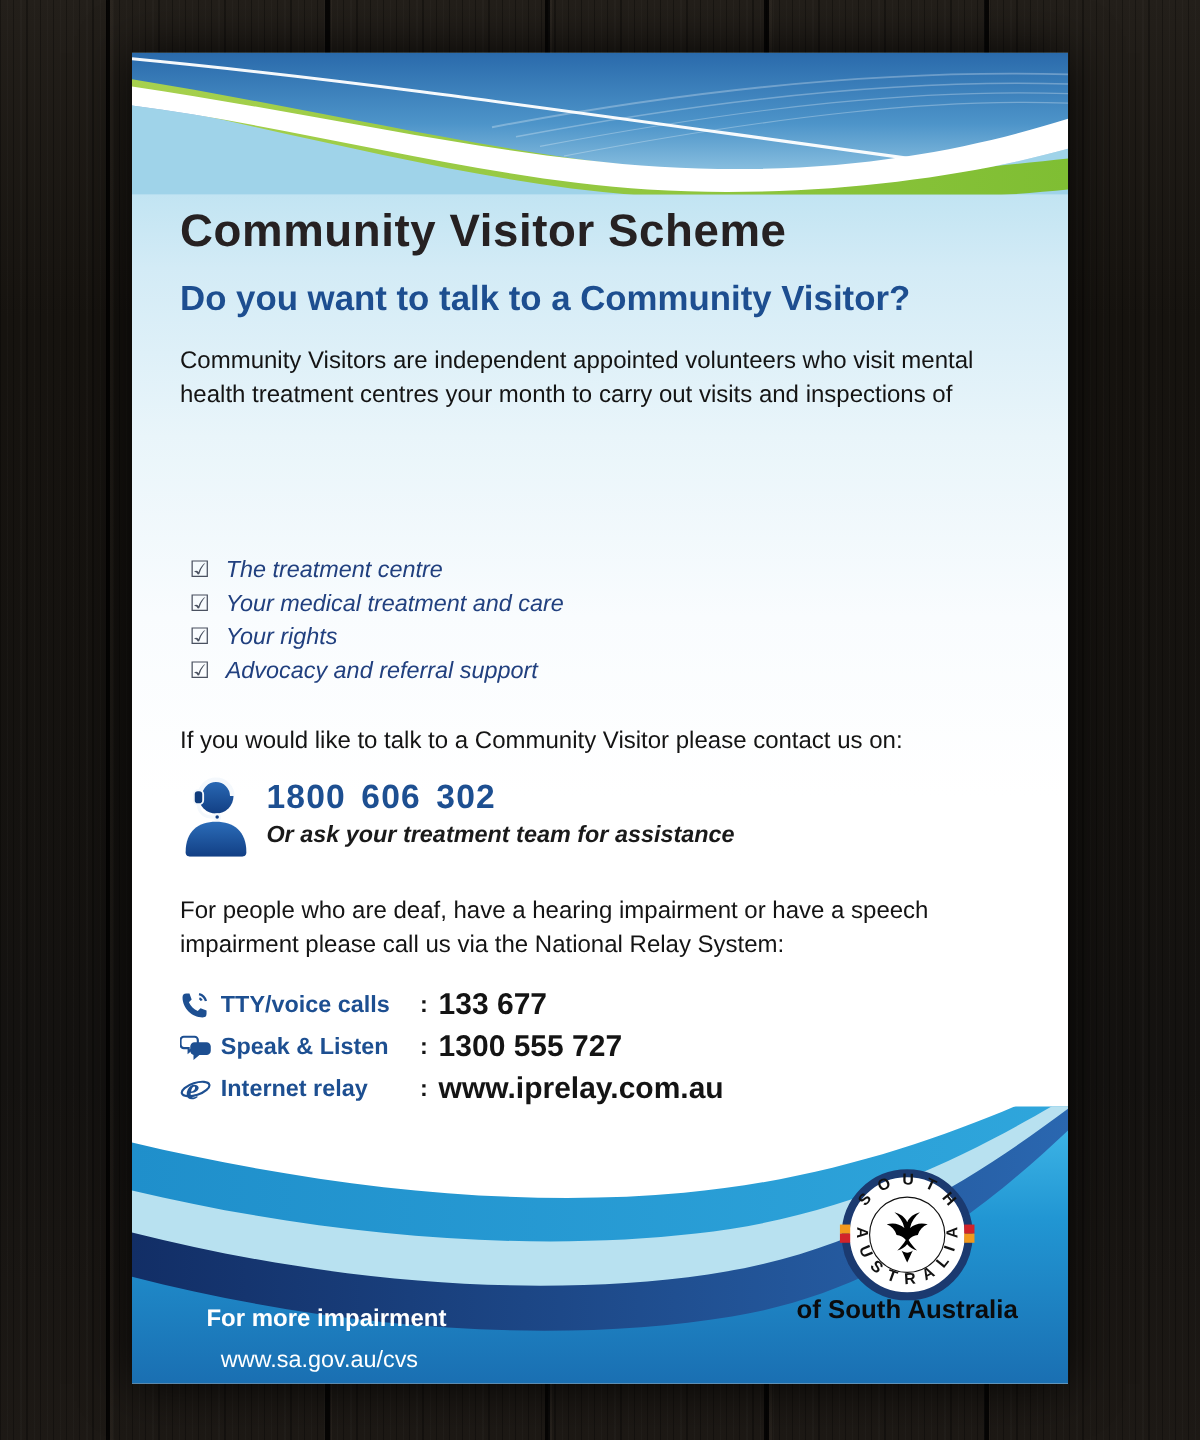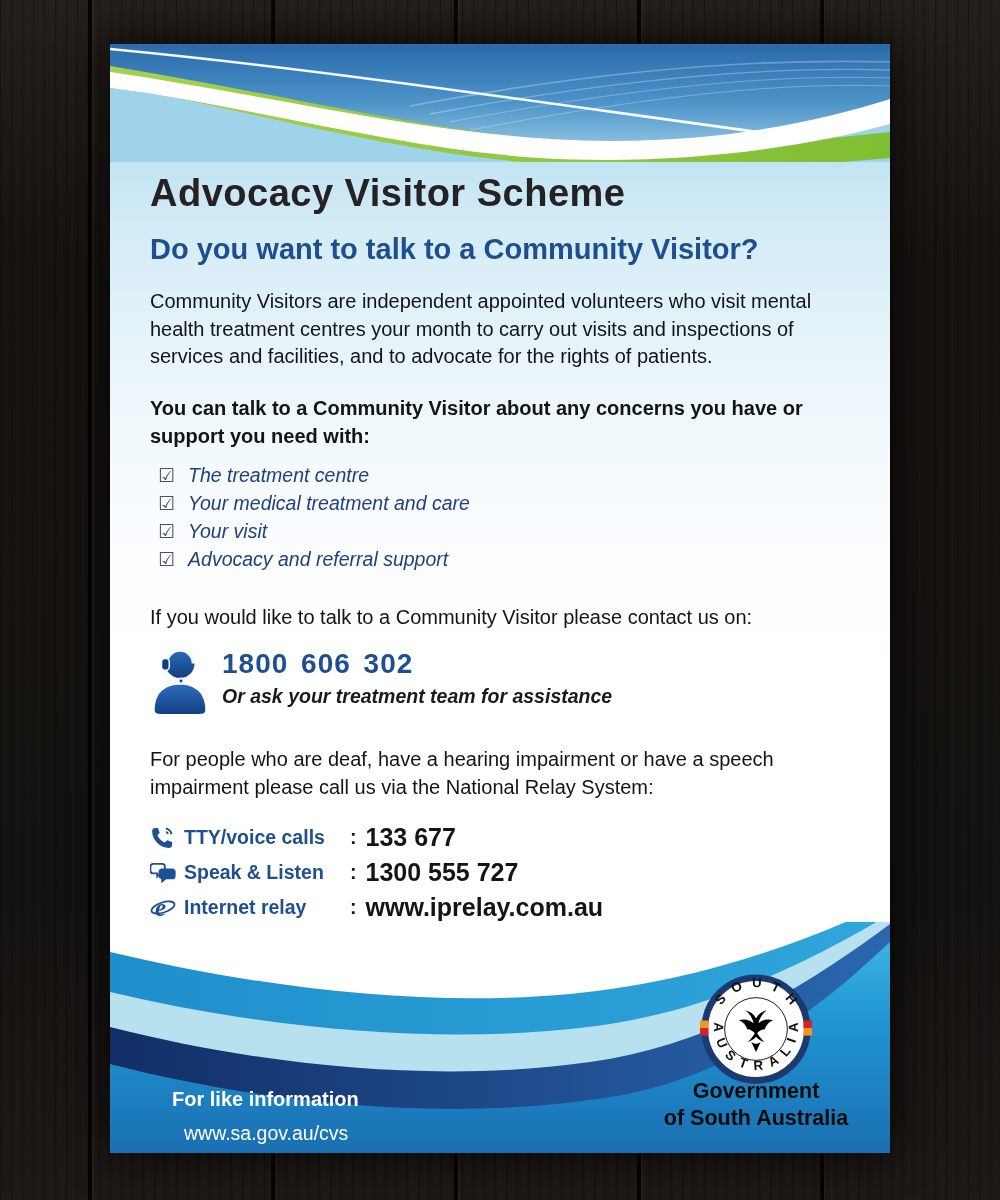--- a/index.html
+++ b/index.html
@@ -69,46 +69,41 @@
         <path d="M320 70 C500 36 650 22 780 26" stroke-width="1.3"></path>
         <path d="M340 78 C520 44 660 30 780 34" stroke-width="1"></path>
         <path d="M360 86 C540 52 670 38 780 42" stroke-width="1"></path>
       </g>
       <path d="M0 5 C230 27 450 62 780 106" stroke="#ffffff" stroke-width="2.6" fill="none" opacity="0.95"></path>
       <path d="M0 44 C140 62 290 105 430 114 C560 122 690 105 780 80 L780 118 L0 118 Z" fill="#9fd3e9"></path>
       <path d="M0 22 C160 48 320 88 460 98 C600 108 706 96 780 88 L780 114 C700 122 588 126 440 120 C300 112 150 70 0 40 Z" fill="url(#hgreen)"></path>
       <path d="M0 28 C150 50 300 86 440 95 C590 104 700 80 780 55 L780 80 C690 105 560 122 430 114 C290 105 140 62 0 44 Z" fill="#ffffff"></path>
     </svg>
 
-    <h1 class="abs title">Advocacy Visitor Scheme</h1>
+    <h1 class="abs title">Community Visitor Scheme</h1>
     <h2 class="abs subtitle">Do you want to talk to a Community Visitor?</h2>
 
     <div class="abs para p1">
       <div>Community Visitors are independent appointed volunteers who visit mental</div>
       <div>health treatment centres your month to carry out visits and inspections of</div>
-      <div>services and facilities, and to advocate for the rights of patients.</div>
-    </div>
-
-    <div class="abs para p2">
-      <div>You can talk to a Community Visitor about any concerns you have or</div>
-      <div>support you need with:</div>
-    </div>
+    </div>
+
 
     <ul class="abs checklist">
       <li>
         <span class="tick">☑</span>
         <span class="cl-label">The treatment centre</span>
       </li>
       <li>
         <span class="tick">☑</span>
         <span class="cl-label">Your medical treatment and care</span>
       </li>
       <li>
         <span class="tick">☑</span>
-        <span class="cl-label">Your visit</span>
+        <span class="cl-label">Your rights</span>
       </li>
       <li>
         <span class="tick">☑</span>
         <span class="cl-label">Advocacy and referral support</span>
       </li>
     </ul>
 
     <div class="abs para p3">If you would like to talk to a Community Visitor please contact us on:</div>
 
     <svg class="abs phone-icon" width="60" height="72" viewBox="0 0 60 74">
@@ -211,21 +206,20 @@
       <text font-size="14" font-weight="bold" fill="#111111">
         <textPath href="#arcBot" startOffset="50%" text-anchor="middle" textLength="150">AUSTRALIA</textPath>
       </text>
       <g transform="translate(60 62) scale(0.62) translate(-60 -63)">
         <path d="M42 28 C49 34 54 41 56 50 C49 44 40 42 31 45 C38 48 43 53 45 60 C50 60 55 63 58 67 C55 72 51 77 46 82 C52 80 57 77 60 73 C63 77 68 80 74 82 C69 77 65 72 62 67 C65 63 70 60 75 60 C77 53 82 48 89 45 C80 42 71 44 64 50 C66 41 71 34 78 28 C70 30 63 35 60 42 C57 35 50 30 42 28 Z" fill="#000000"></path>
         <path d="M52 82 C55 88 57 93 60 99 C63 93 65 88 68 82 C63 86 57 86 52 82 Z" fill="#000000"></path>
       </g>
     </svg>
 
     <div class="abs gov">
-      <div>Government</div>
       <div>of South Australia</div>
     </div>
 
-    <div class="abs more-info">For like information</div>
+    <div class="abs more-info">For more impairment</div>
     <div class="abs site-url">www.sa.gov.au/cvs</div>
 
   </div>
 </div>
 
 </body></html>

